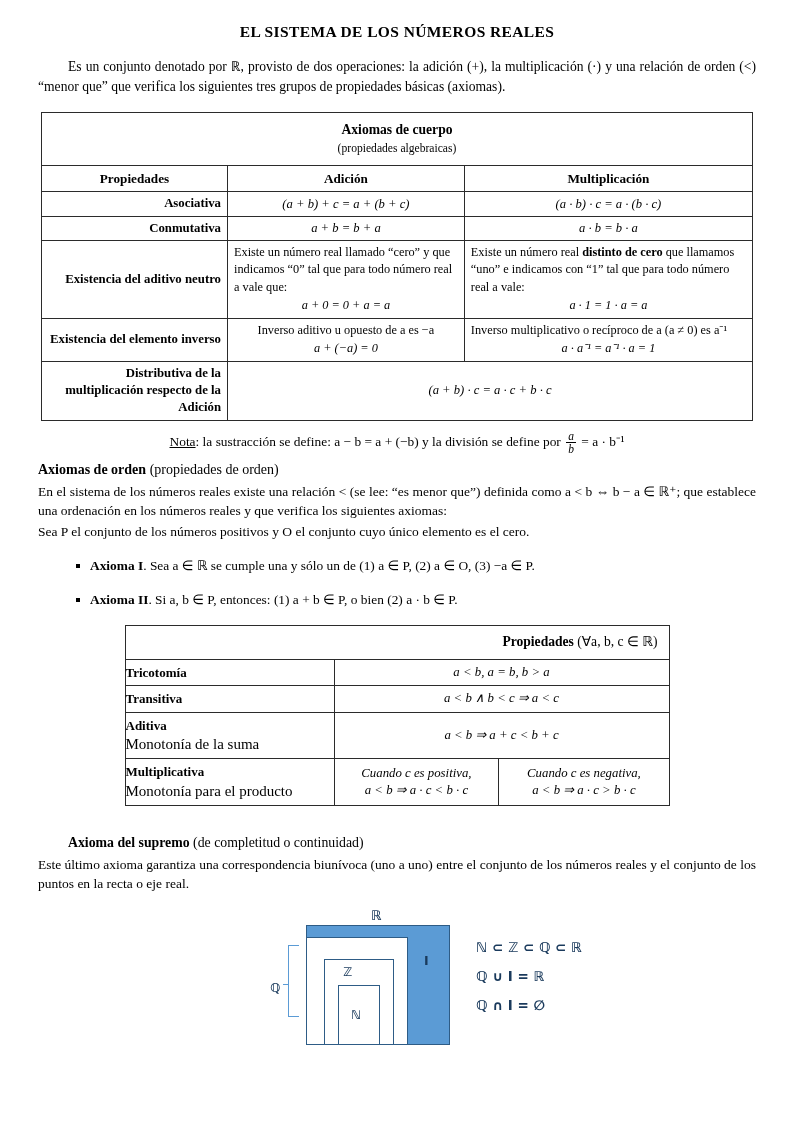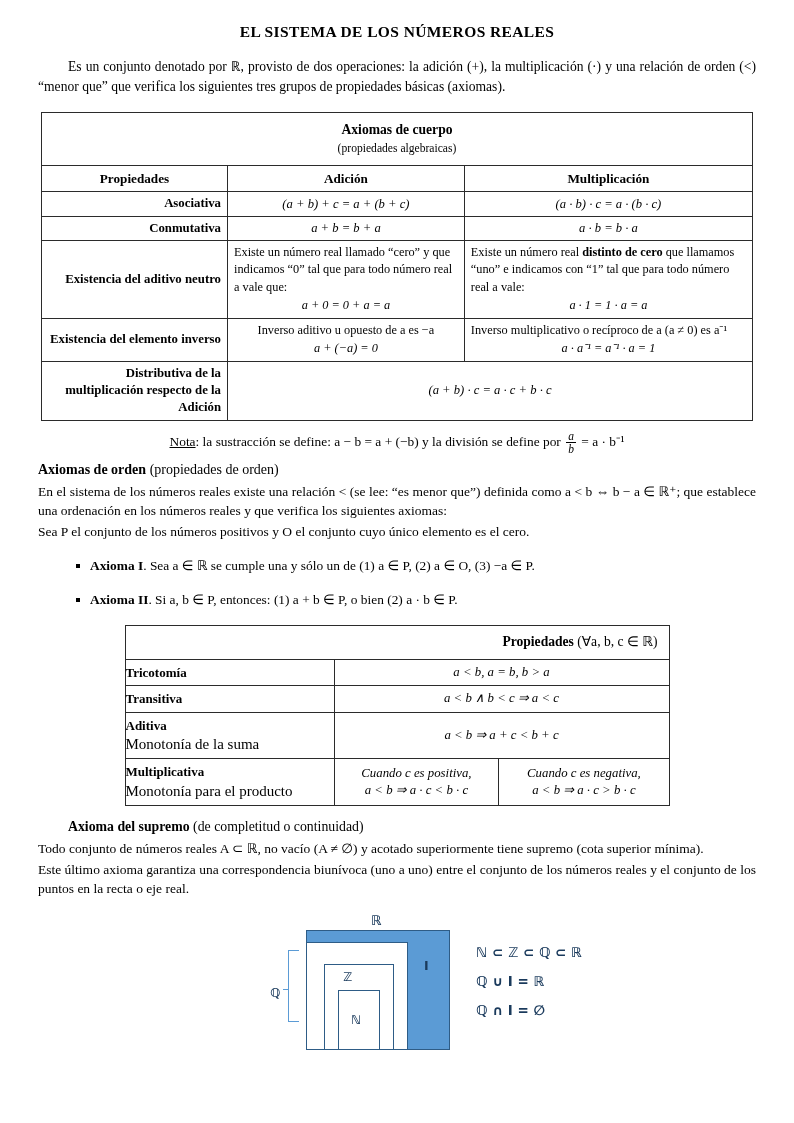--- a/index.html
+++ b/index.html
@@ -139,21 +139,21 @@
     font-weight: bold;
     font-size: 13.6px;
     padding: 7px 11px !important;
   }
   .t2-head .reg { font-weight: normal; }
   .t2-label { width: 208px; font-size: 13px; }
   .t2-label b { font-weight: bold; }
   .t2-label .sub { display: block; font-size: 15px; }
 
   
-  .sup-block { margin-top: 12px; }
+  .sup-block { margin-top: 28px; }
   .sup-head {
     text-indent: 30px;
     font-size: 13.8px;
     margin: 0 0 2px 0;
   }
   .sup-head b { font-weight: bold; }
 
   
   .diagram {
     position: relative;
@@ -336,21 +336,20 @@
       <td class="ctr math" style="white-space:pre-line;">Cuando c es negativa,
 a &lt; b ⇒ a · c &gt; b · c</td>
     </tr>
   </tbody>
     </table>
 
   <div class="sup-block">
     <p class="sup-head">
       <b>Axioma del supremo</b><span> (de completitud o continuidad)</span>
     </p>
-    <p class="body">Todo conjunto de números reales A ⊂ ℝ, no vacío (A ≠ ∅) y acotado superiormente tiene supremo (cota superior mínima).</p>
     <p class="body">Este último axioma garantiza una correspondencia biunívoca (uno a uno) entre el conjunto de los números reales y el conjunto de los puntos en la recta o eje real.</p>
   </div>
 
   <div class="diagram">
     <span class="dg-R-label">ℝ</span>
     <div class="box-R"></div>
     <div class="box-Q"></div>
     <div class="box-Z"></div>
     <div class="box-N"></div>
     <span class="box-I-label">I</span>

